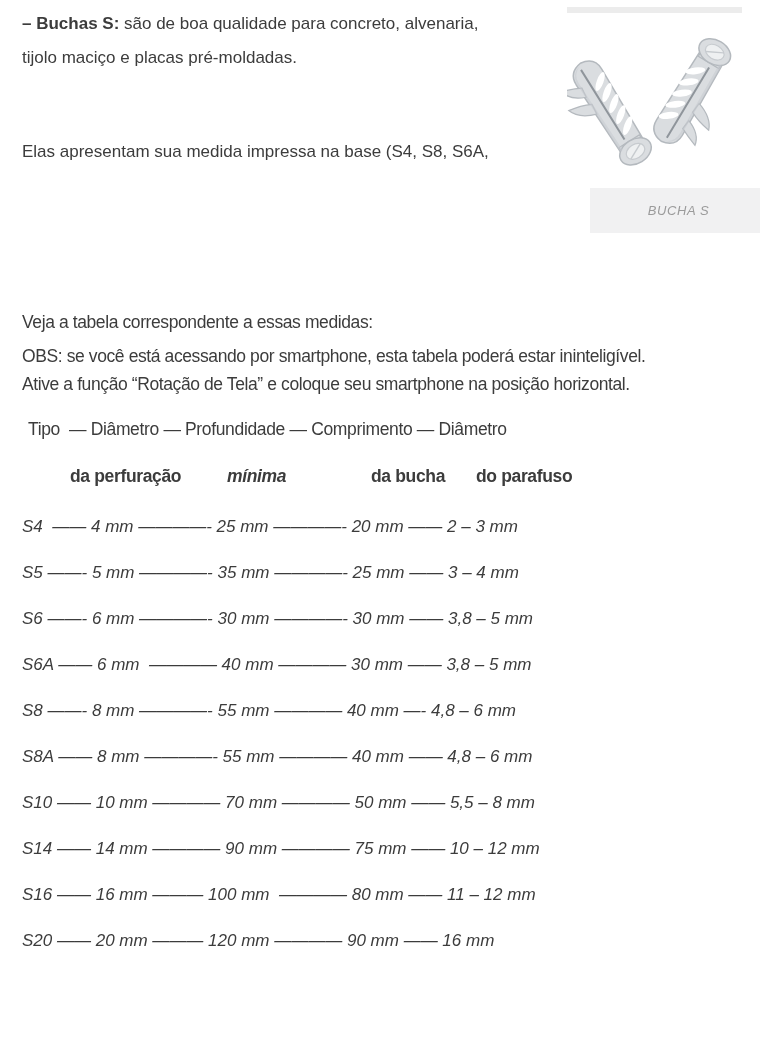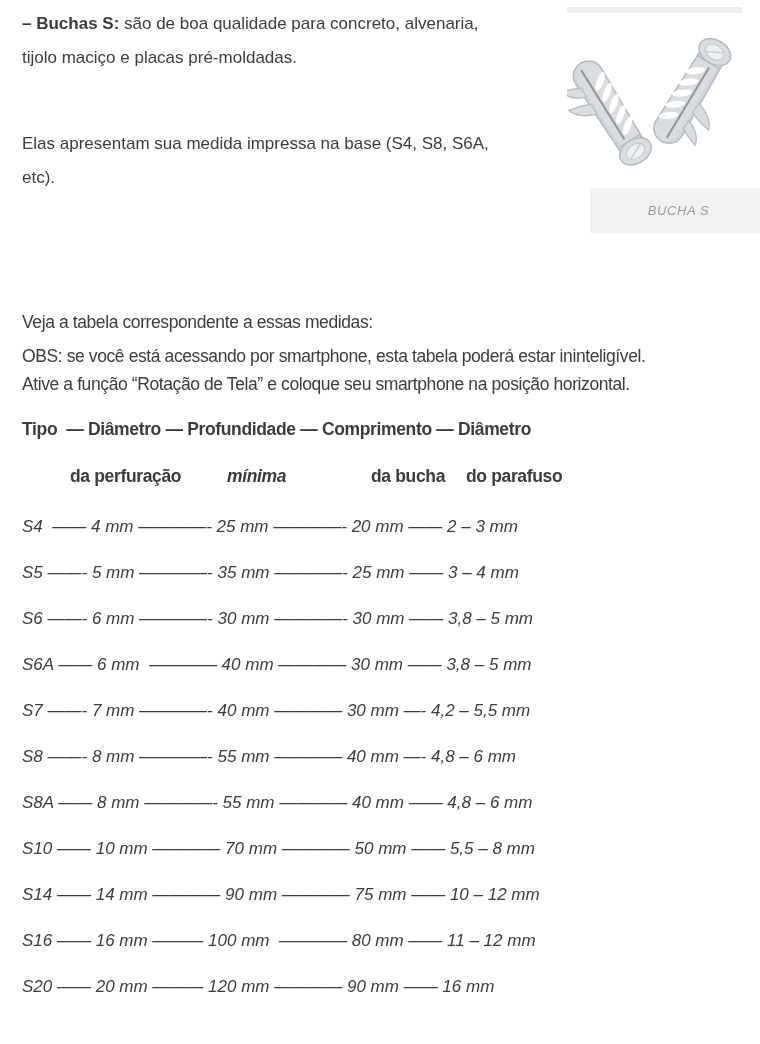--- a/index.html
+++ b/index.html
@@ -17,49 +17,48 @@
   html,body{margin:0;padding:0;}
   body{
     width:760px;height:1044px;position:relative;overflow:hidden;
     background:#ffffff;color:var(--text);
     font-family:"Liberation Sans", sans-serif;
   }
   .abs{position:absolute;}
   .para{font-size:17px;line-height:34px;left:22px;}
   .para .b{font-weight:bold;}
   .narrow{font-size:17.5px;line-height:28px;letter-spacing:-0.4px;left:22px;}
-  .thead1{left:22px;top:419px;font-size:17.5px;font-weight:bold;letter-spacing:-0.35px;line-height:20px;white-space:pre;}
+  .thead1{left:28px;top:419px;font-size:17.5px;font-weight:normal;letter-spacing:-0.35px;line-height:20px;white-space:pre;}
   .thead2{left:0;top:466px;width:760px;height:22px;font-size:17.5px;font-weight:bold;letter-spacing:-0.35px;}
   .thead2 span{position:absolute;top:0;white-space:nowrap;}
   .thead2 .c1{left:70px;}
   .thead2 .c2{left:227px;font-style:italic;}
   .thead2 .c3{left:371px;}
-  .thead2 .c4{left:466px;}
+  .thead2 .c4{left:476px;}
   .rows{left:22px;top:517px;width:720px;}
   .trow{height:46px;font-size:17px;line-height:19px;white-space:pre;font-style:italic;}
   
   .fig-strip{left:567px;top:7px;width:175px;height:6px;background:var(--strip);}
   .fig-photo{left:567px;top:13px;width:175px;height:175px;background:#ffffff;}
   .fig-caption{
     left:567px;top:188px;width:177px;height:45px;background:var(--caption-bg);
     display:flex;align-items:center;justify-content:center;
     font-size:13px;font-style:italic;color:var(--caption-text);letter-spacing:0.6px;margin-left:23px;
   }
 </style>
 </head>
 <body>
 
 <div class="abs para" style="top:7px;">
   <div><span class="b">– Buchas S:</span><span> são de boa qualidade para concreto, alvenaria,</span></div>
   <div>tijolo maciço e placas pré-moldadas.</div>
 </div>
 
-<div class="abs para" style="top:127px;">
+<div class="abs para" style="top:135px;">
   <div>Elas apresentam sua medida impressa na base (S4, S8, S6A,</div>
-  <div>etc).</div>
 </div>
 
 <div class="abs fig-strip"></div>
 <div class="abs fig-photo">
   <svg width="175" height="175" viewBox="0 0 175 175">
     <defs>
       <g id="plug">
 
         <path d="M -13 -42 L -15 38 Q -15 52 0 54 Q 15 52 15 38 L 13 -42 Z" fill="var(--plug-body)" stroke="var(--plug-outline)" stroke-width="1.5"></path>
 
@@ -107,20 +106,19 @@
   <span class="c2">mínima</span>
   <span class="c3">da bucha</span>
   <span class="c4">do parafuso</span>
 </div>
 
 <div class="abs rows">
   <div class="trow">S4 &nbsp;—— 4 mm ————- 25 mm ————- 20 mm —— 2 – 3 mm</div>
   <div class="trow">S5 ——- 5 mm ————- 35 mm ————- 25 mm —— 3 – 4 mm</div>
   <div class="trow">S6 ——- 6 mm ————- 30 mm ————- 30 mm —— 3,8 – 5 mm</div>
   <div class="trow">S6A —— 6 mm &nbsp;———— 40 mm ———— 30 mm —— 3,8 – 5 mm</div>
-  <div class="trow">S7 ——- 7 mm ————- 40 mm ———— 30 mm —- 4,2 – 5,5 mm</div>
   <div class="trow">S8 ——- 8 mm ————- 55 mm ———— 40 mm —- 4,8 – 6 mm</div>
   <div class="trow">S8A —— 8 mm ————- 55 mm ———— 40 mm —— 4,8 – 6 mm</div>
   <div class="trow">S10 —— 10 mm ———— 70 mm ———— 50 mm —— 5,5 – 8 mm</div>
   <div class="trow">S14 —— 14 mm ———— 90 mm ———— 75 mm —— 10 – 12 mm</div>
   <div class="trow">S16 —— 16 mm ——— 100 mm &nbsp;———— 80 mm —— 11 – 12 mm</div>
   <div class="trow">S20 —— 20 mm ——— 120 mm ———— 90 mm —— 16 mm</div>
 </div>
 
 </body></html>

